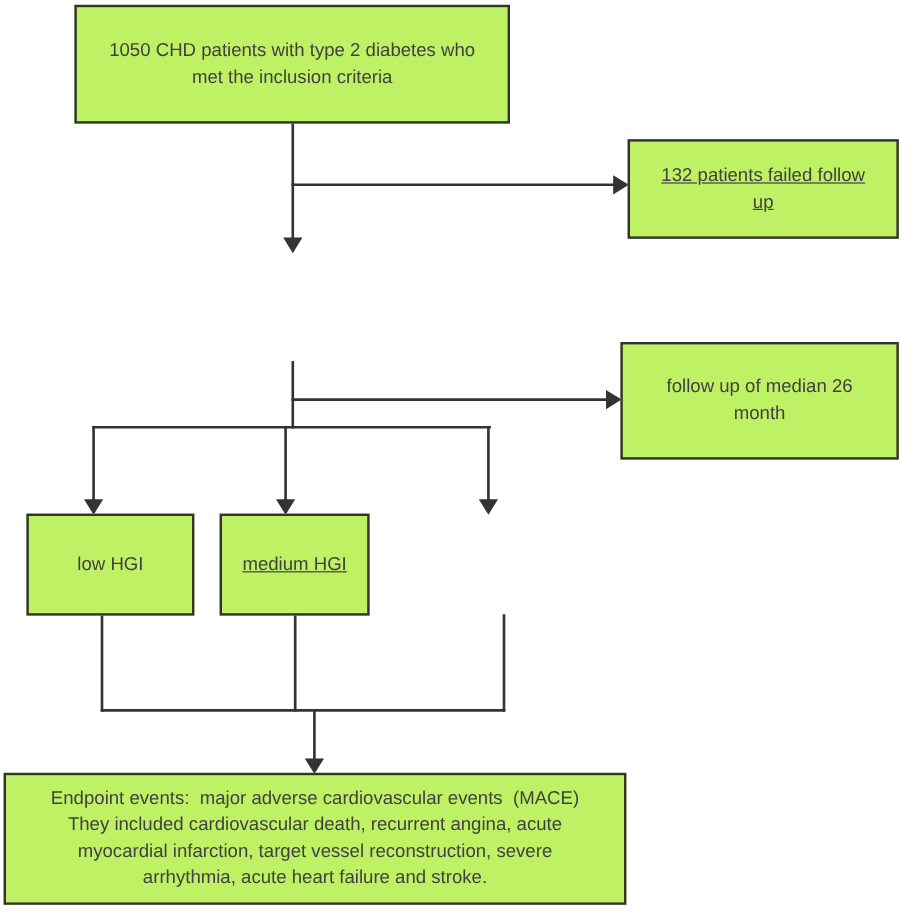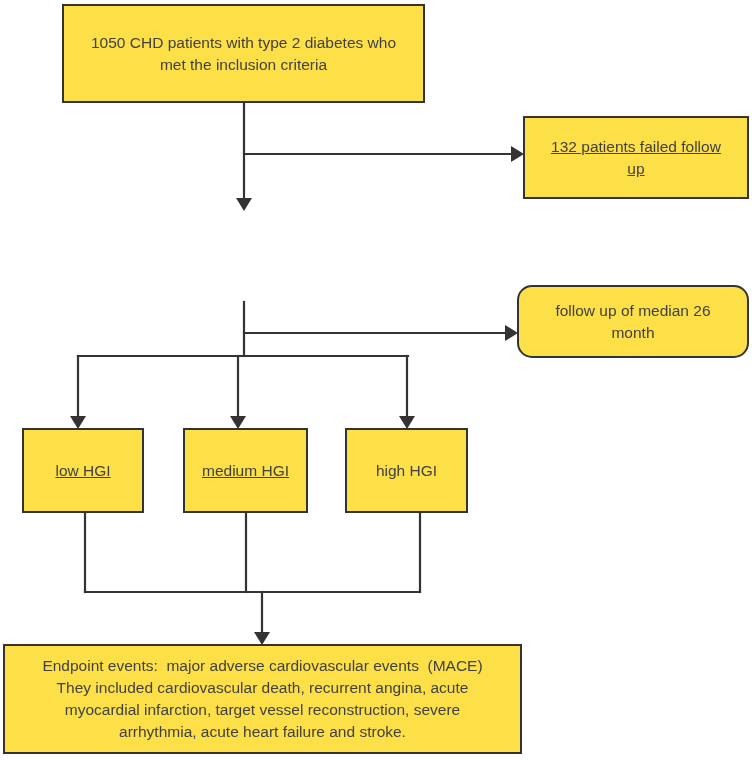--- a/index.html
+++ b/index.html
@@ -19,39 +19,39 @@
     position: absolute;
     left: 0;
     top: 0;
     width: 752px;
     height: 760px;
   }
   .box {
     position: absolute;
     box-sizing: border-box;
     border: 2px solid #333333;
-    background: #fde047;
+    background: #bef264;
     display: flex;
     align-items: center;
     justify-content: center;
     color: #414141;
     font-size: 15.5px;
     line-height: 22px;
   }
   .box-text {
     display: block;
     text-align: center;
     white-space: pre-wrap;
     padding: 2px 6px;
   }
   .box-inclusion { left: 62px;  top: 4px;   width: 363px; height: 99px; }
   .box-failed    { left: 523px; top: 116px; width: 226px; height: 83px; text-decoration: underline; }
   .box-analyzed  { left: 83px;  top: 210px; width: 320px; height: 92px; }
-  .box-followup  { left: 517px; top: 285px; width: 232px; height: 73px; border-radius: 15px; }
-  .box-low       { left: 22px;  top: 428px; width: 122px; height: 85px; text-decoration: underline; }
+  .box-followup  { left: 517px; top: 285px; width: 232px; height: 98px; }
+  .box-low       { left: 22px;  top: 428px; width: 140px; height: 85px; }
   .box-medium    { left: 183px; top: 428px; width: 125px; height: 85px; text-decoration: underline; }
   .box-high      { left: 345px; top: 428px; width: 123px; height: 85px; }
   .box-endpoint  { left: 3px;   top: 644px; width: 519px; height: 110px; font-size: 15.5px; }
   .connectors line     { stroke: #333333; stroke-width: 2.2; stroke-linecap: square; }
   .connectors polygon  { fill: #333333; }
 </style>
 </head>
 <body>
 
 <div class="stage">
@@ -104,23 +104,20 @@
   </div>
 
   <div class="box box-low">
     <span class="box-text">low HGI</span>
   </div>
 
   <div class="box box-medium">
     <span class="box-text">medium HGI</span>
   </div>
 
-  <div class="box box-high">
-    <span class="box-text">high HGI</span>
-  </div>
 
   <div class="box box-endpoint">
     <span class="box-text">Endpoint events:  major adverse cardiovascular events  (MACE)
 They included cardiovascular death, recurrent angina, acute
 myocardial infarction, target vessel reconstruction, severe
 arrhythmia, acute heart failure and stroke.</span>
   </div>
 
 </div>
 

